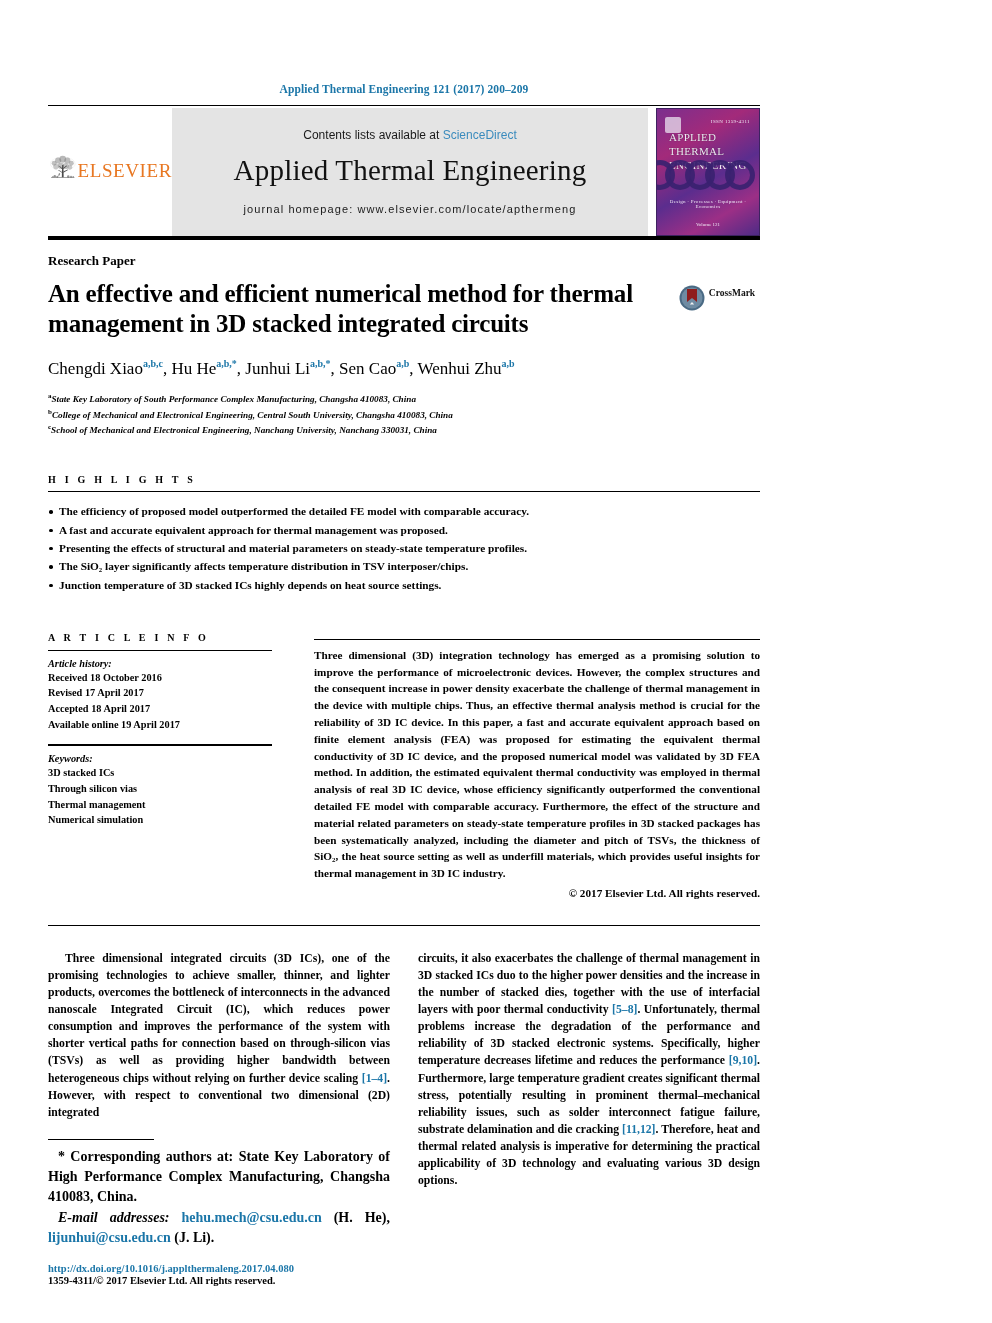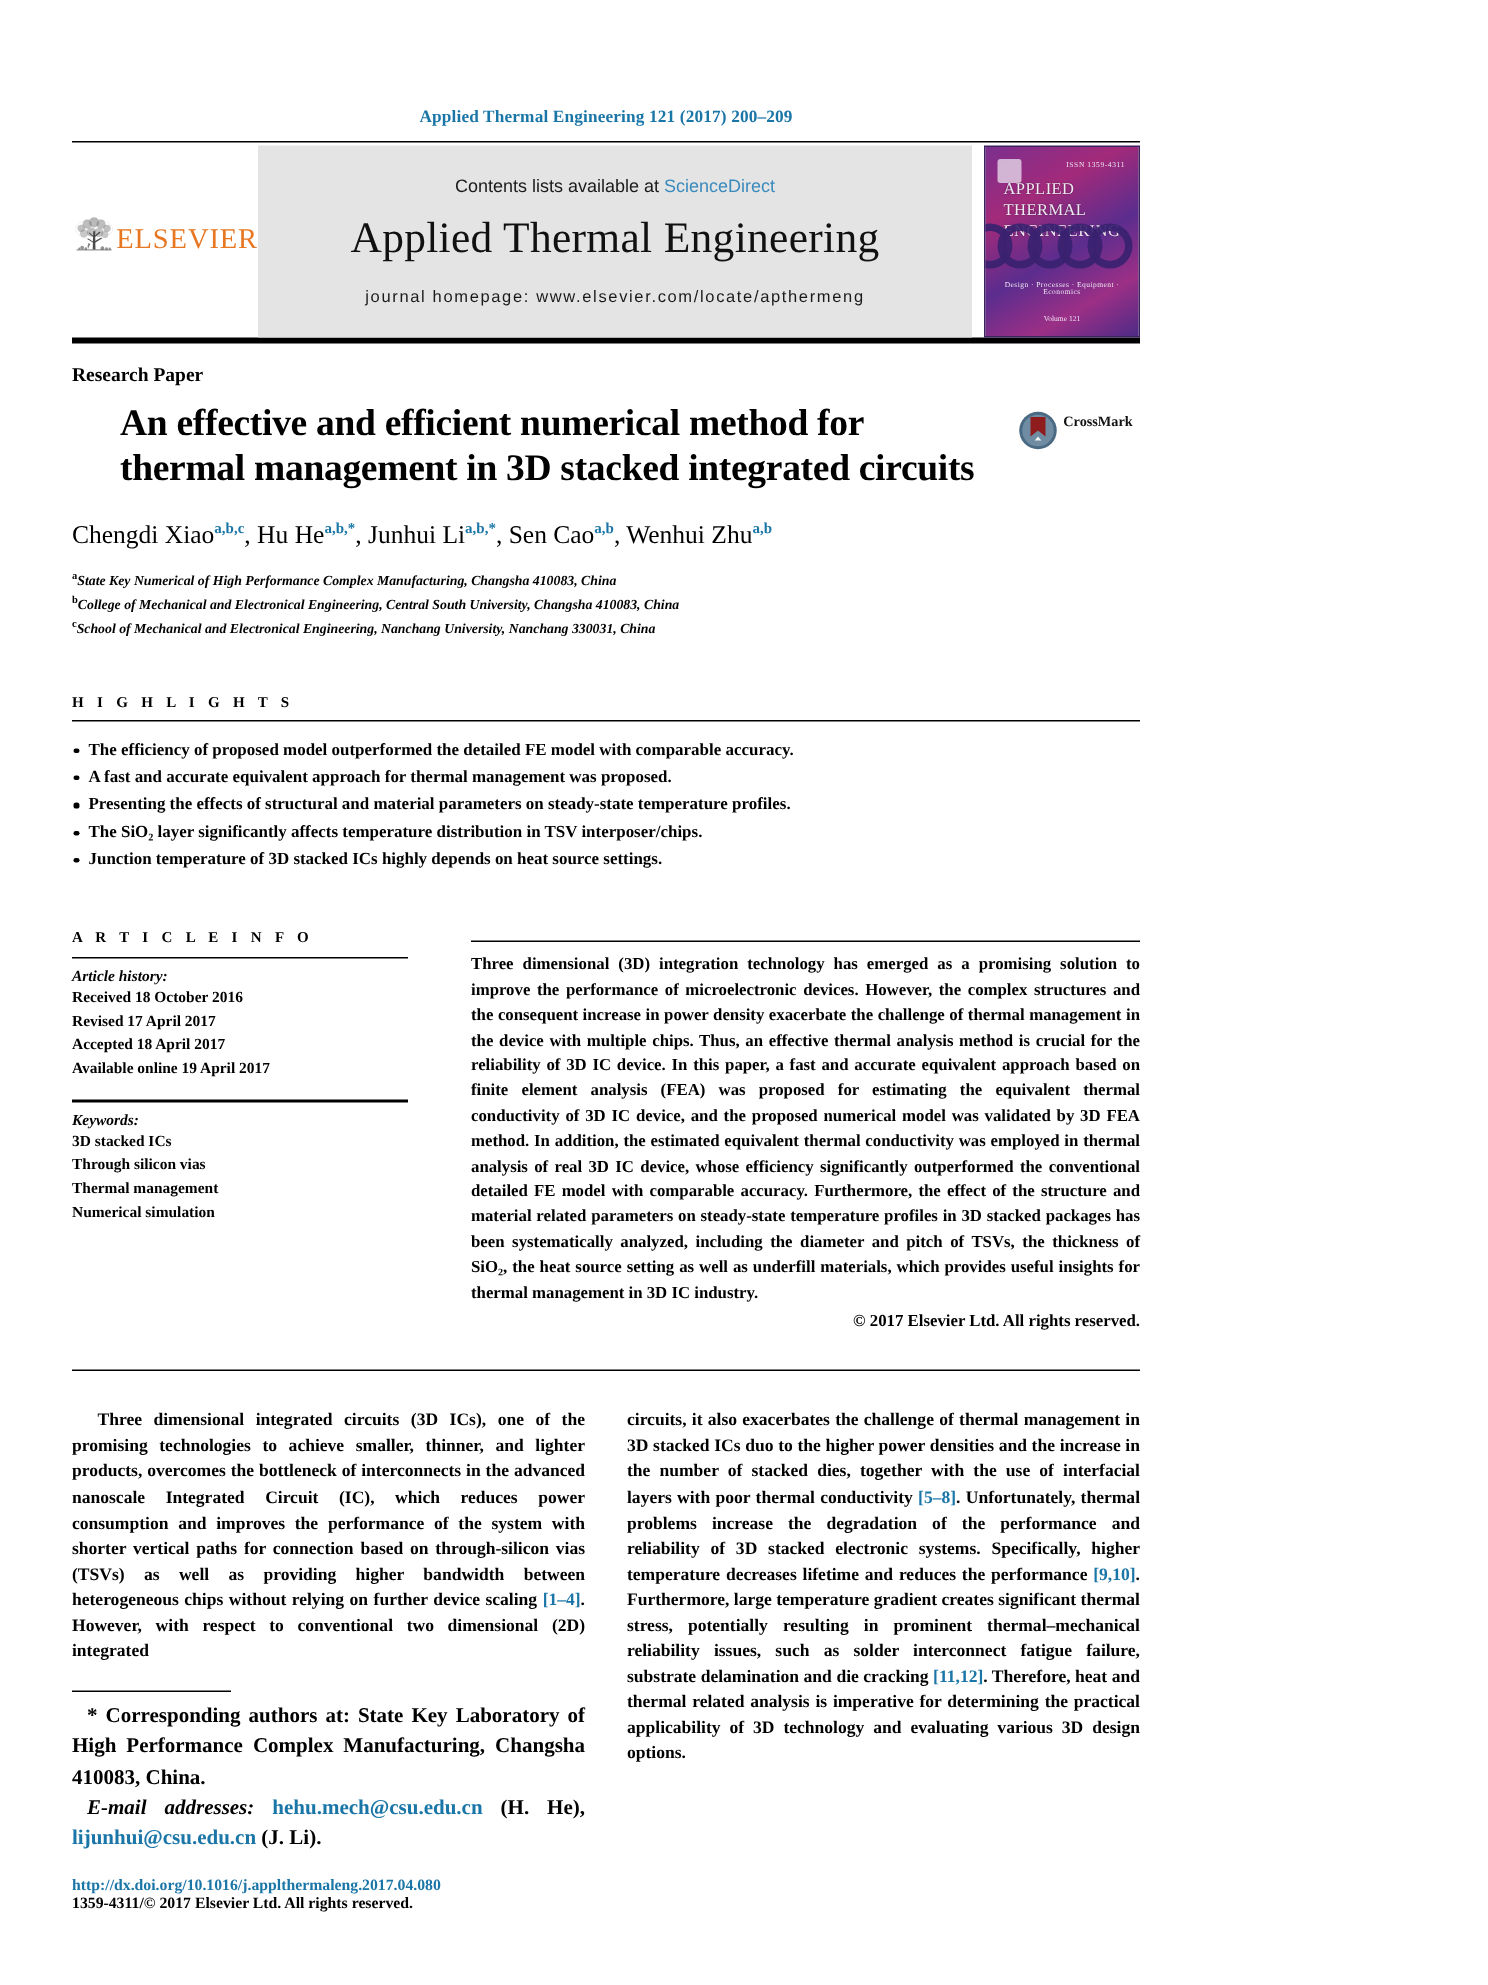--- a/index.html
+++ b/index.html
@@ -6,21 +6,21 @@
   html, body { margin: 0; padding: 0; }
   body {
     width: 992px;
     height: 1323px;
     background: #ffffff;
     font-family: "Liberation Serif", "DejaVu Serif", serif;
     color: #000000;
     position: relative;
     overflow: hidden;
   }
-  .page { position: relative; width: 808px; height: 1323px; padding: 0 48px; }
+  .page { position: relative; width: 808px; height: 1323px; padding: 11px 48px; }
 
   
   .running-head {
     text-align: center;
     color: #1b76a8;
     font-size: 11.5px;
     font-weight: bold;
     letter-spacing: .1px;
     padding-top: 72px;
     padding-bottom: 10px;
@@ -134,21 +134,21 @@
     color:#efe6f4; font-size:5px; text-align:center;
   }
   .masthead-rule-bottom { border-top: 4px solid #000; margin-top: 0px; }
 
   
   .section-kind {
     font-size: 13px;
     font-weight: bold;
     margin: 13px 0 10px;
   }
-  .title-row { display: flex; align-items: flex-start; margin-left: 32px; }
+  .title-row { display: flex; align-items: flex-start; }
   .title-col { flex: 1 1 auto; padding-right: 14px; }
   .article-title {
     font-size: 25px;
     font-weight: bold;
     line-height: 1.2;
     margin: 0 0 18px;
     letter-spacing: -.2px;
   }
   .crossmark {
     flex: 0 0 86px;
@@ -392,21 +392,21 @@
         <span class="crossmark-label">CrossMark</span>
       </div>
     </div>
   </div>
 
   <div class="authors">
     <span><span>Chengdi Xiao</span><sup>a,b,c</sup><span>, </span></span><span><span>Hu He</span><sup>a,b,*</sup><span>, </span></span><span><span>Junhui Li</span><sup>a,b,*</sup><span>, </span></span><span><span>Sen Cao</span><sup>a,b</sup><span>, </span></span><span><span>Wenhui Zhu</span><sup>a,b</sup></span>
   </div>
 
   <div>
-    <p class="affil"><sup>a</sup><span>State Key Numerical of High Performance Complex Manufacturing, Changsha 410083, China</span></p>
+    <p class="affil"><sup>a</sup><span>State Key Laboratory of South Performance Complex Manufacturing, Changsha 410083, China</span></p>
     <p class="affil"><sup>b</sup><span>College of Mechanical and Electronical Engineering, Central South University, Changsha 410083, China</span></p>
     <p class="affil"><sup>c</sup><span>School of Mechanical and Electronical Engineering, Nanchang University, Nanchang 330031, China</span></p>
   </div>
 
   <div class="hl-head">H I G H L I G H T S</div>
   <div class="hl-rule"></div>
   <ul class="hl-list">
     <li>The efficiency of proposed model outperformed the detailed FE model with comparable accuracy.</li>
     <li>A fast and accurate equivalent approach for thermal management was proposed.</li>
     <li>Presenting the effects of structural and material parameters on steady-state temperature profiles.</li>

